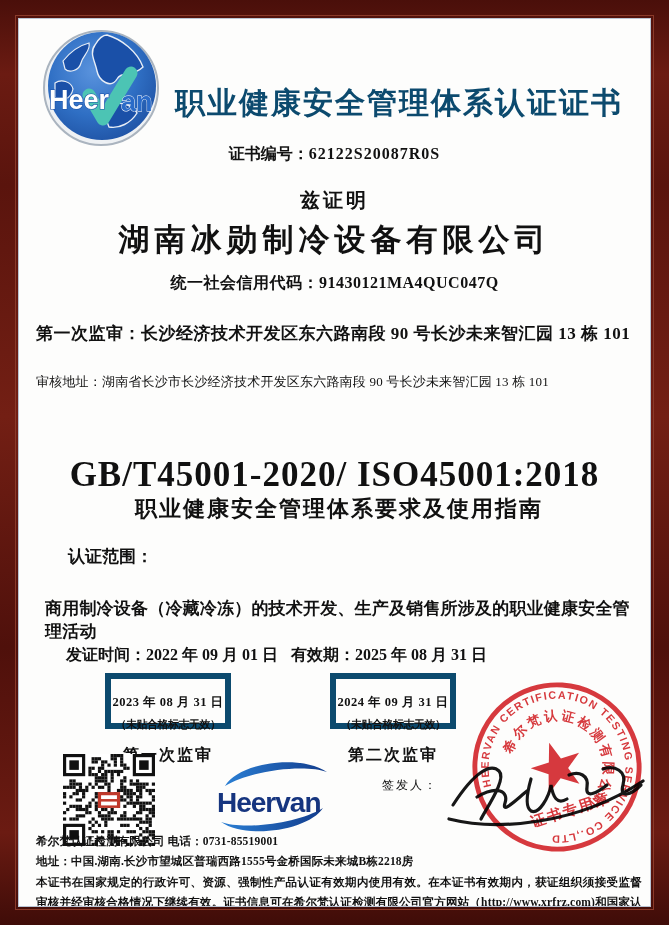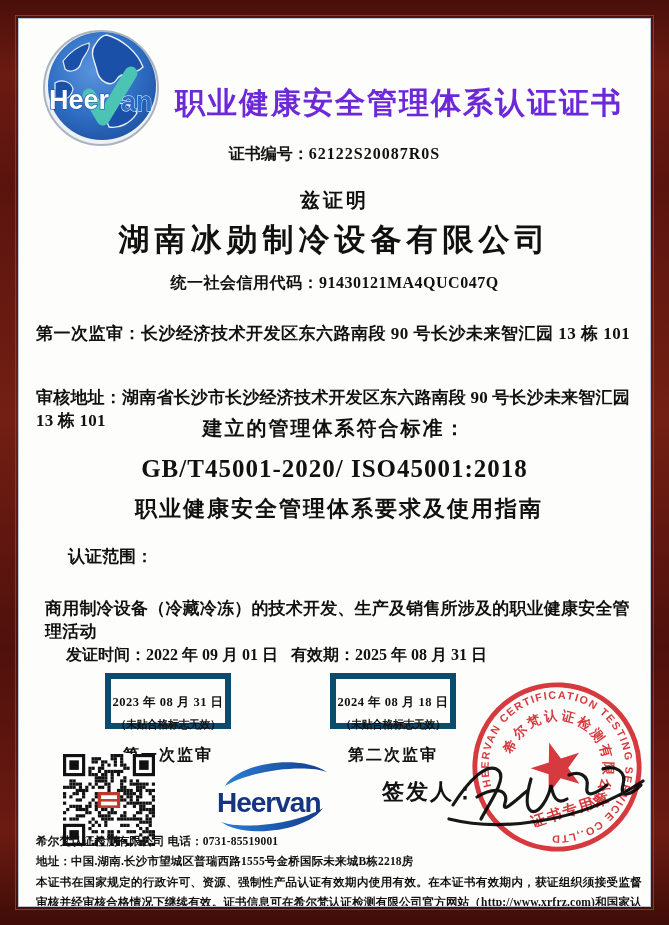--- a/index.html
+++ b/index.html
@@ -18,34 +18,34 @@
     width:633px; height:889px; background:#fdfdfc; position:relative;
     border:1px solid #b9c4d4; overflow:hidden;
   }
 
   .abs { position:absolute; }
 
   .logo-globe { left:22px; top:8px; width:120px; height:120px; }
 
   .title {
     left:135px; right:6px; top:64px; text-align:center;
-    font-size:30px; font-weight:bold; letter-spacing:2px; color:#6d28d9;
+    font-size:30px; font-weight:bold; letter-spacing:2px; color:#0c4a6e;
   }
   .certno { left:0; right:0; top:125px; text-align:center; font-size:16px; font-weight:bold; }
   .certno .num { font-family:"Liberation Serif",serif; letter-spacing:1px; }
   .declare { left:0; right:0; top:168px; text-align:center; font-size:20px; font-weight:bold; letter-spacing:3px; }
 
   .company { left:0; right:0; top:200px; text-align:center; font-size:31px; font-weight:bold; letter-spacing:5px; }
   .credit  { left:0; right:0; top:254px; text-align:center; font-size:16px; font-weight:bold; letter-spacing:0.5px; }
 
   .addr1 { left:17px; top:303px; font-size:17px; font-weight:600; letter-spacing:0.5px; }
-  .addr2 { left:17px; top:367px; font-size:17px; font-weight:700; letter-spacing:0.2px; }
+  .addr2 { left:17px; top:354px; font-size:13px; font-weight:400; letter-spacing:0.2px; }
 
   .std-head { left:0; right:0; top:396px; text-align:center; font-size:20px; font-weight:bold; letter-spacing:2px; }
-  .std-code { left:0; right:0; top:436px; text-align:center; font-size:25px; font-weight:600; letter-spacing:1px; }
+  .std-code { left:0; right:0; top:436px; text-align:center; font-size:35px; font-weight:600; letter-spacing:1px; }
   .std-name { left:0; right:0; top:475px; text-align:center; font-size:22px; font-weight:bold; letter-spacing:2px;margin-left:9px; }
 
   .scope-label { left:17px; top:526px; font-size:17px; font-weight:600;margin-left:32px; }
   .scope-text  { left:26px; right:20px; top:578px; font-size:17px; font-weight:600; letter-spacing:0.2px; }
 
   .dates-row { left:0; top:626px; width:100%; font-size:16px; font-weight:bold; }
   .date-issue { position:absolute; left:47px; top:0; }
   .date-valid { position:absolute; left:272px; top:0; }
 
   .audit-box {
@@ -56,21 +56,21 @@
   .audit-box .n { font-size:11px; font-weight:bold; margin-top:6px; letter-spacing:-0.5px; }
   .audit-box-1 { left:86px; }
   .audit-box-2 { left:311px; }
   .audit-label { position:absolute; top:726px; width:126px; text-align:center; font-size:16px; font-weight:bold; letter-spacing:2px; }
   .audit-label-1 { left:86px; }
   .audit-label-2 { left:311px; }
 
   .qr { left:44px; top:735px; width:92px; height:92px; }
   .logo-bottom { left:190px; top:737px; width:130px; height:86px; }
 
-  .signer { left:363px; top:758px; font-size:22px; font-weight:bold; letter-spacing:2px; }
+  .signer { left:363px; top:758px; font-size:12px; font-weight:normal; letter-spacing:2px; }
   .signature { left:428px; top:722px; width:200px; height:100px; }
   .seal { left:450px; top:660px; width:176px; height:176px; opacity:0.92; mix-blend-mode:multiply; }
 
   .footer { left:17px; top:812px; width:606px; font-size:11.5px; font-weight:bold; line-height:1.78; letter-spacing:0.2px; }
   .footer p { margin:0; }
   .footer .note { text-align:justify; }
 </style>
 </head>
 <body>
 
@@ -99,38 +99,37 @@
     <div class="abs title">职业健康安全管理体系认证证书</div>
     <div class="abs certno"><span>证书编号：</span><span class="num">62122S20087R0S</span></div>
     <div class="abs declare">兹证明</div>
 
     <div class="abs company">湖南冰勋制冷设备有限公司</div>
     <div class="abs credit"><span>统一社会信用代码：</span><span>91430121MA4QUC047Q</span></div>
 
     <div class="abs addr1"><span>第一次监审：</span><span>长沙经济技术开发区东六路南段 90 号长沙未来智汇园 13 栋 101</span></div>
     <div class="abs addr2"><span>审核地址：</span><span>湖南省长沙市长沙经济技术开发区东六路南段 90 号长沙未来智汇园 13 栋 101</span></div>
 
-    <div class="abs std-head">建立的管理体系符合标准：</div>
     <div class="abs std-code">GB/T45001-2020/ ISO45001:2018</div>
     <div class="abs std-name">职业健康安全管理体系要求及使用指南</div>
 
     <div class="abs scope-label">认证范围：</div>
     <div class="abs scope-text">商用制冷设备（冷藏冷冻）的技术开发、生产及销售所涉及的职业健康安全管理活动</div>
 
     <div class="abs dates-row">
       <span class="date-issue"><span>发证时间：</span><span>2022 年 09 月 01 日</span></span>
       <span class="date-valid"><span>有效期：</span><span>2025 年 08 月 31 日</span></span>
     </div>
 
     <div class="audit-box audit-box-1">
       <div class="d">2023 年 08 月 31 日</div>
       <div class="n">（未贴合格标志无效）</div>
     </div>
     <div class="audit-box audit-box-2">
-      <div class="d">2024 年 08 月 18 日</div>
+      <div class="d">2024 年 09 月 31 日</div>
       <div class="n">（未贴合格标志无效）</div>
     </div>
     <div class="abs audit-label audit-label-1">第一次监审</div>
     <div class="abs audit-label audit-label-2">第二次监审</div>
 
     <svg id="qr-svg" class="abs qr" viewBox="0 0 29 29">
         <rect x="0" y="0" width="29" height="29" fill="#fff"></rect>
         <rect x="15" y="0" width="1" height="1" fill="#111"></rect>
         <rect x="16" y="0" width="1" height="1" fill="#111"></rect>
         <rect x="17" y="0" width="1" height="1" fill="#111"></rect>

